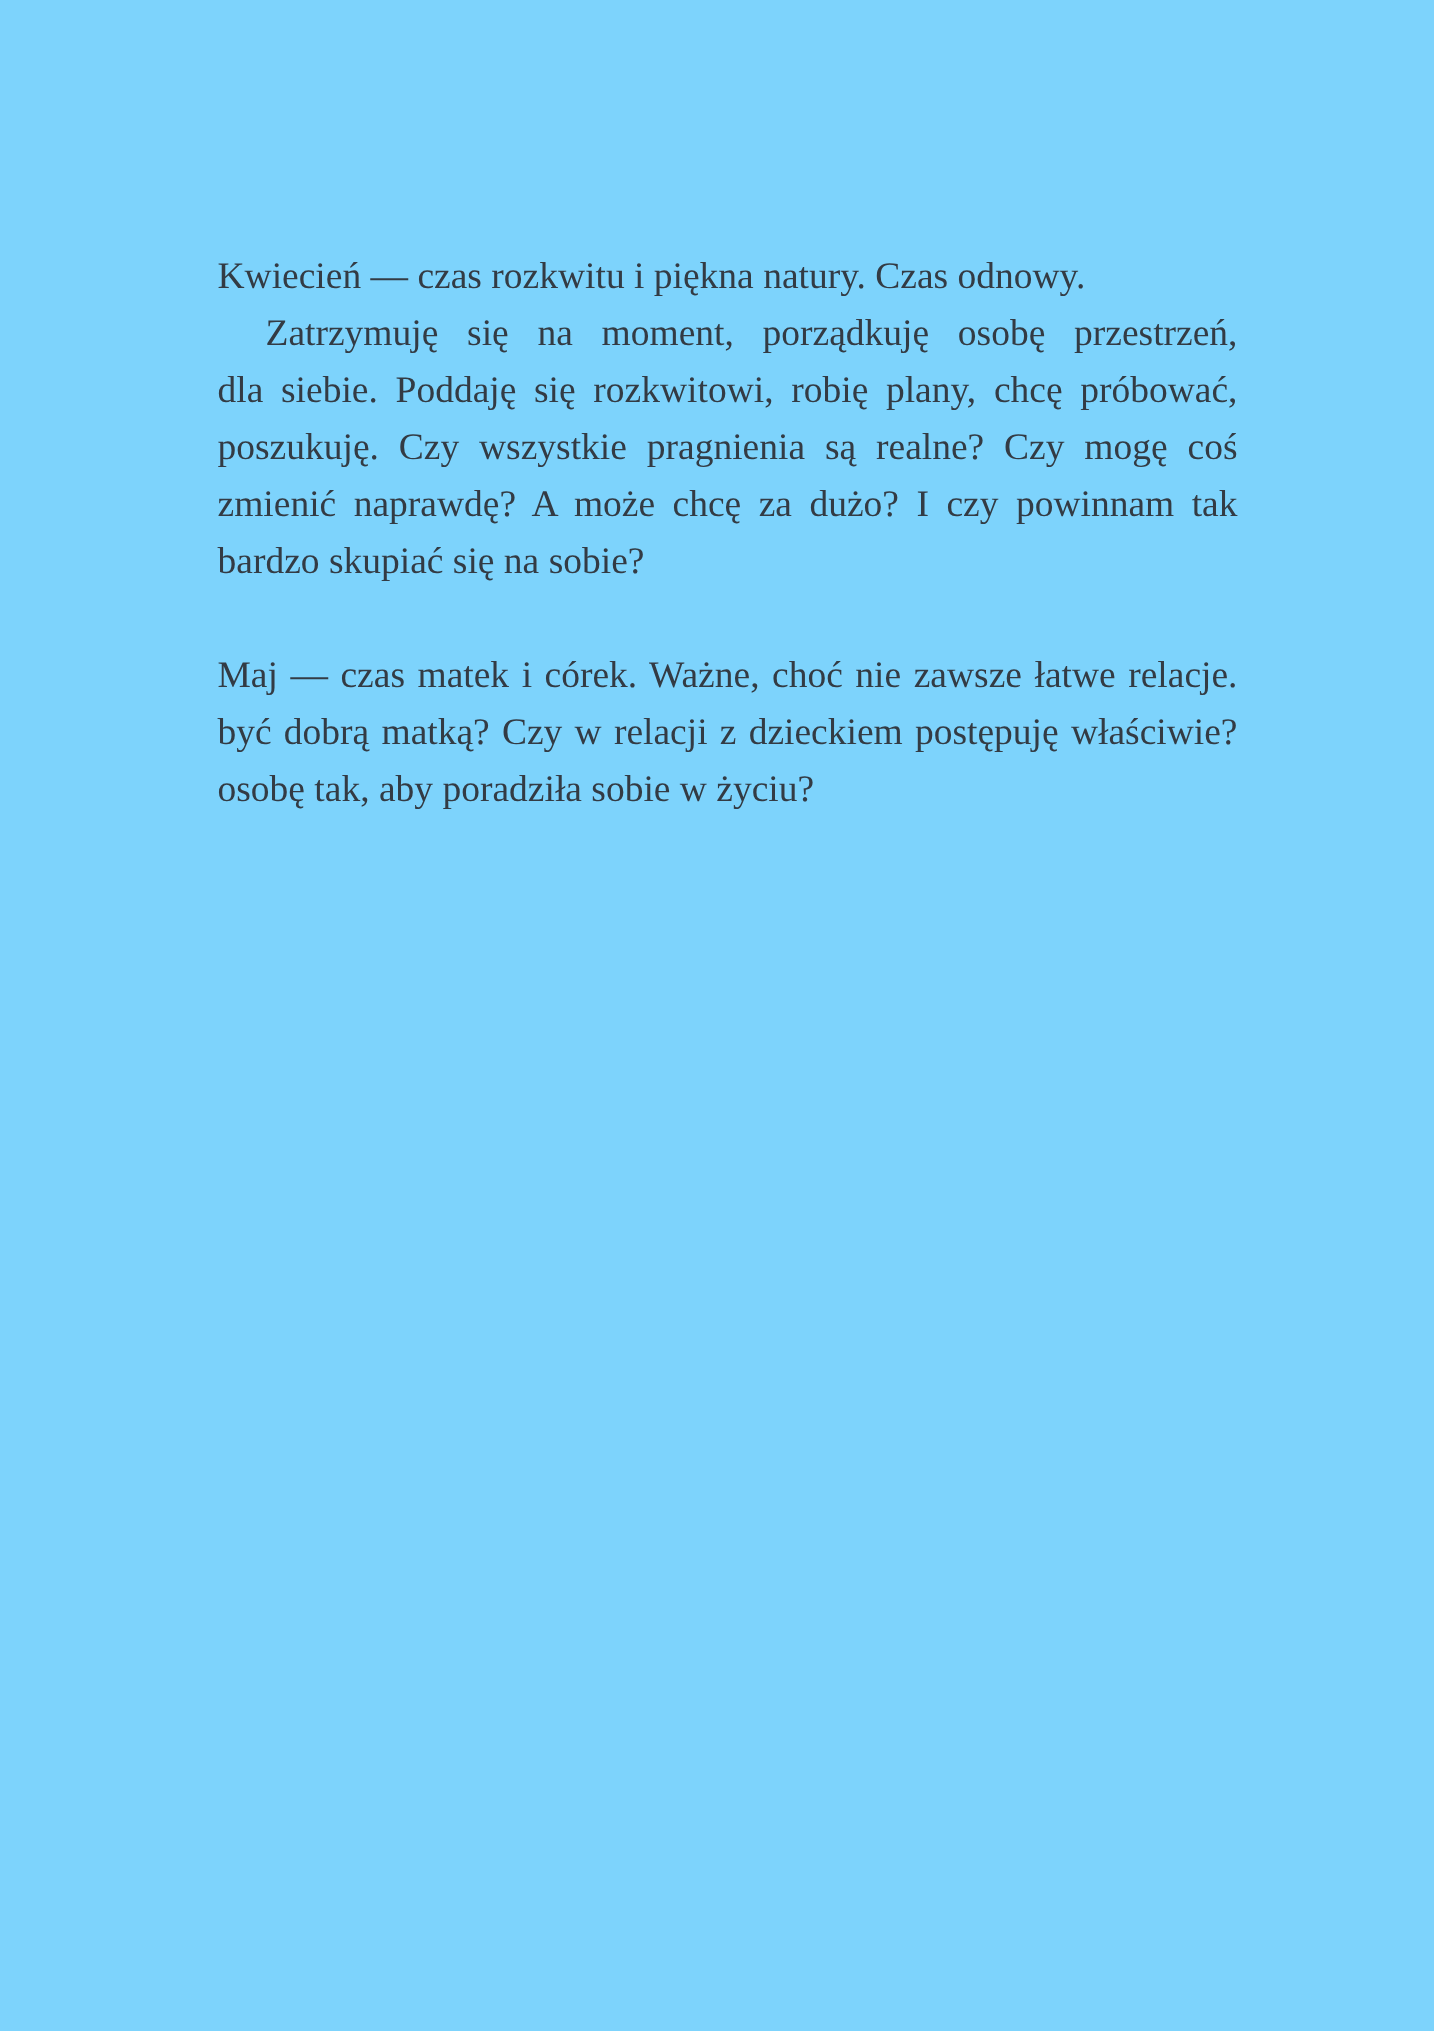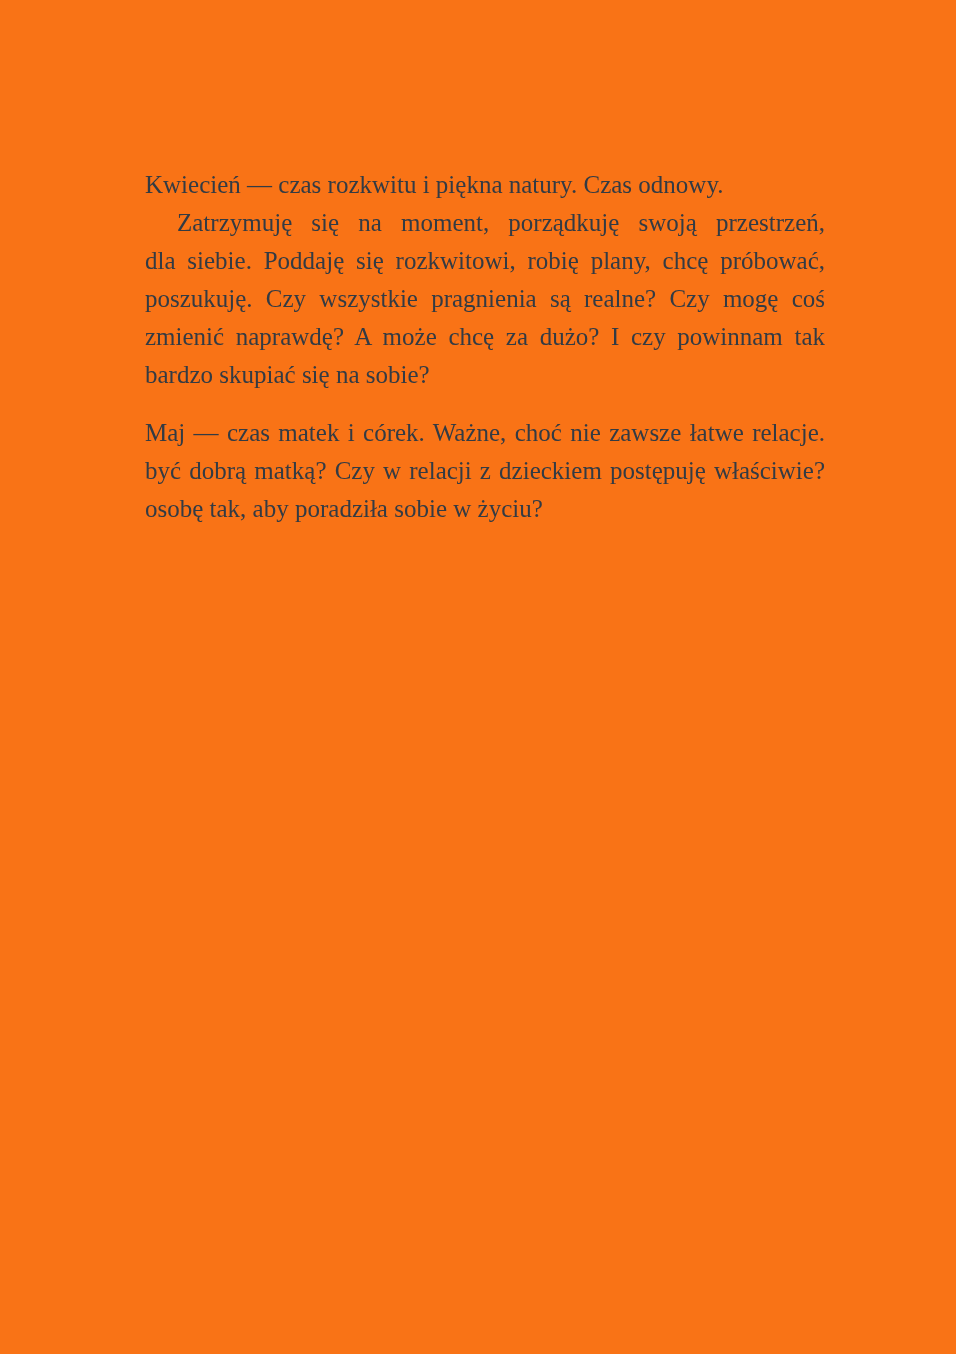--- a/index.html
+++ b/index.html
@@ -4,21 +4,21 @@
 <style>
   html, body {
     margin: 0;
     padding: 0;
     background: #ffffff;
   }
   .page {
     position: relative;
     width: 956px;
     height: 1354px;
-    background: #f97316;
+    background: #7dd3fc;
     overflow: hidden;
     font-family: "Liberation Serif", "DejaVu Serif", serif;
   }
   .text-block {
     position: absolute;
     left: 145px;
     top: 166px;
     width: 680px;
     font-size: 25px;
     color: #333b44;
@@ -29,33 +29,33 @@
     white-space: normal;
   }
   .line.justify {
     text-align: justify;
     text-align-last: justify;
   }
   .line.indent {
     padding-left: 32px;
   }
   .paragraph.gap-before {
-    margin-top: 20px;
+    margin-top: 38px;
   }
 </style>
 </head>
 <body style="background: rgb(255, 255, 255);">
 
 <div class="page">
   <div class="text-block" style="color: rgb(51, 59, 68);">
       <div class="paragraph">
         <div class="line">Kwiecień — czas rozkwitu i piękna natury. Czas odnowy.</div>
       </div>
       <div class="paragraph">
-        <div class="line justify indent">Zatrzymuję się na moment, porządkuję swoją przestrzeń,</div>
+        <div class="line justify indent">Zatrzymuję się na moment, porządkuję osobę przestrzeń,</div>
         <div class="line justify">dla siebie. Poddaję się rozkwitowi, robię plany, chcę próbować,</div>
         <div class="line justify">poszukuję. Czy wszystkie pragnienia są realne? Czy mogę coś</div>
         <div class="line justify">zmienić naprawdę? A może chcę za dużo? I czy powinnam tak</div>
         <div class="line">bardzo skupiać się na sobie?</div>
       </div>
       <div class="paragraph gap-before">
         <div class="line justify">Maj — czas matek i córek. Ważne, choć nie zawsze łatwe relacje.</div>
         <div class="line justify">być dobrą matką? Czy w relacji z dzieckiem postępuję właściwie?</div>
         <div class="line">osobę tak, aby poradziła sobie w życiu?</div>
       </div>

